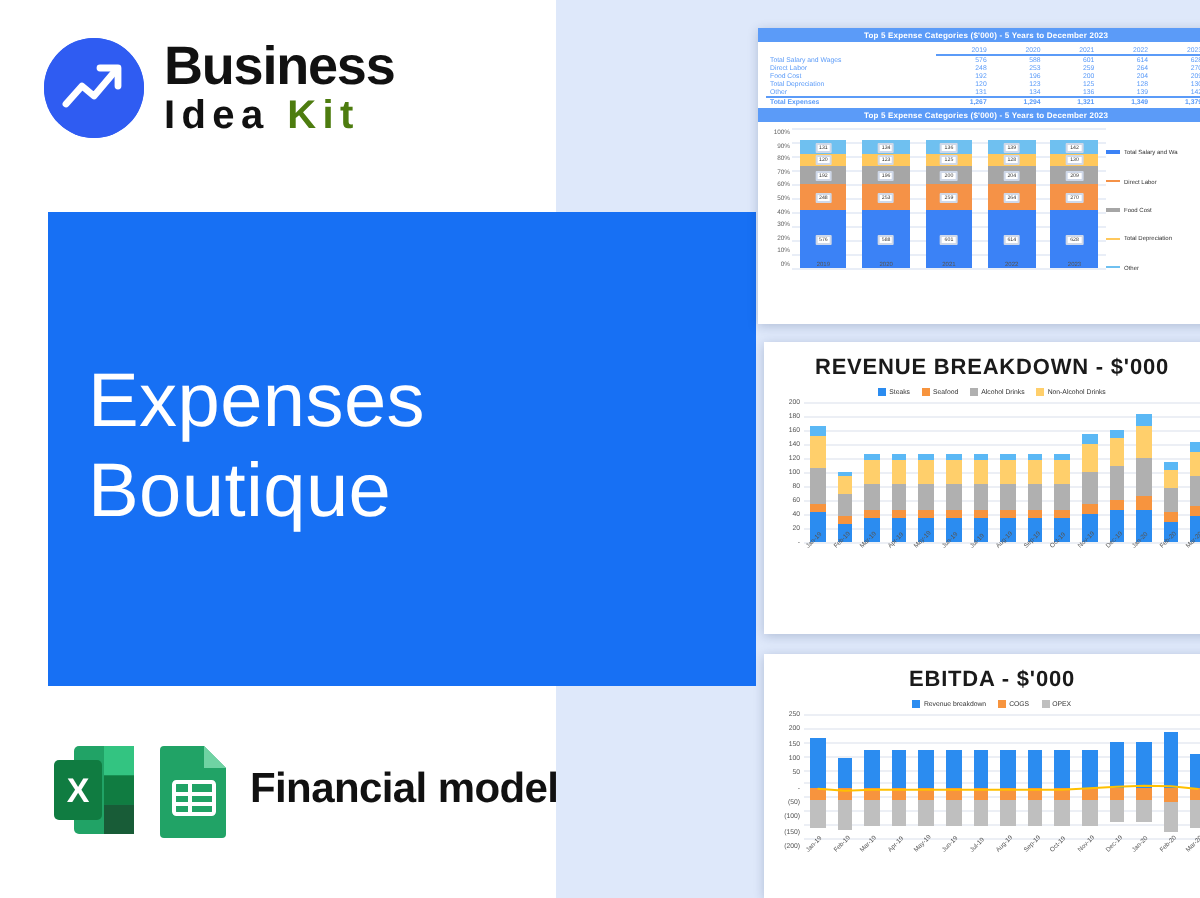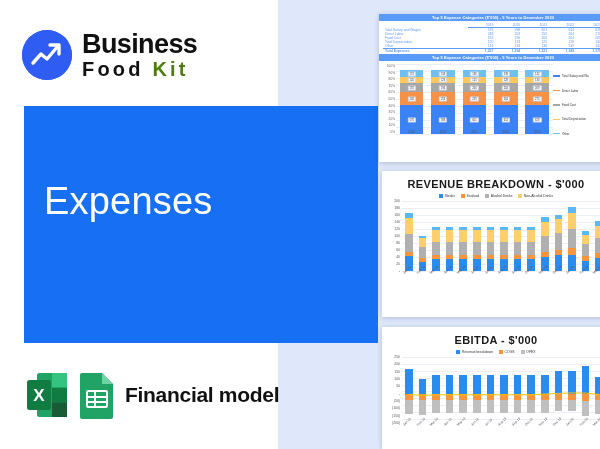--- a/index.html
+++ b/index.html
@@ -26,21 +26,21 @@
     position:absolute;left:24px;top:106px;width:354px;height:237px;
     background:#1770f4;
   }
   .banner-title{
     position:absolute;left:44px;top:179px;width:320px;
     color:#ffffff;font-size:38px;line-height:45px;font-weight:400;
     letter-spacing:0.2px;
   }
 
   
-  .logo{position:absolute;left:22px;top:30px;display:flex;align-items:flex-end;}
+  .logo{position:absolute;left:22px;top:19px;display:flex;align-items:flex-end;}
   .logo-mark{
     width:50px;height:50px;border-radius:50%;
     background:#2f5cf2;position:relative;flex:0 0 auto;
   }
   .logo-mark svg{position:absolute;left:0;top:0;}
   .logo-text{margin-left:10px;}
   .logo-line1{
     font-size:27px;font-weight:bold;color:#111;letter-spacing:-0.6px;
     line-height:26px;
   }
@@ -171,28 +171,29 @@
     <div class="logo-mark">
       <svg width="50" height="50" viewBox="0 0 50 50">
         <circle cx="25" cy="25" r="25" fill="#2f5cf2"></circle>
         <polyline points="11,33 19,24 25,29 36,16" fill="none" stroke="#ffffff" stroke-width="3.4" stroke-linecap="round" stroke-linejoin="round"></polyline>
         <polyline points="28,15 37,15 37,24" fill="none" stroke="#ffffff" stroke-width="3.4" stroke-linecap="round" stroke-linejoin="round"></polyline>
       </svg>
     </div>
     <div class="logo-text">
       <div class="logo-line1">Business</div>
       <div class="logo-line2">
-        <span>Food</span>
+        <span>Idea</span>
         <span class="logo-kit">Kit</span>
       </div>
     </div>
   </div>
 
   <div class="banner-title">
     <div>Expenses</div>
+    <div>Boutique</div>
   </div>
 
   <div class="fm-row">
     <span class="fm-icon">
       <svg width="44" height="50" viewBox="0 0 44 50">
         <rect x="12" y="3" width="30" height="44" rx="2.5" fill="#21a366"></rect>
         <rect x="27" y="3" width="15" height="14.7" fill="#33c481"></rect>
         <rect x="27" y="17.7" width="15" height="14.7" fill="#107c41"></rect>
         <rect x="27" y="32.4" width="15" height="14.6" fill="#185c37"></rect>
         <rect x="2" y="10" width="24" height="30" rx="2.5" fill="#107c41"></rect>

